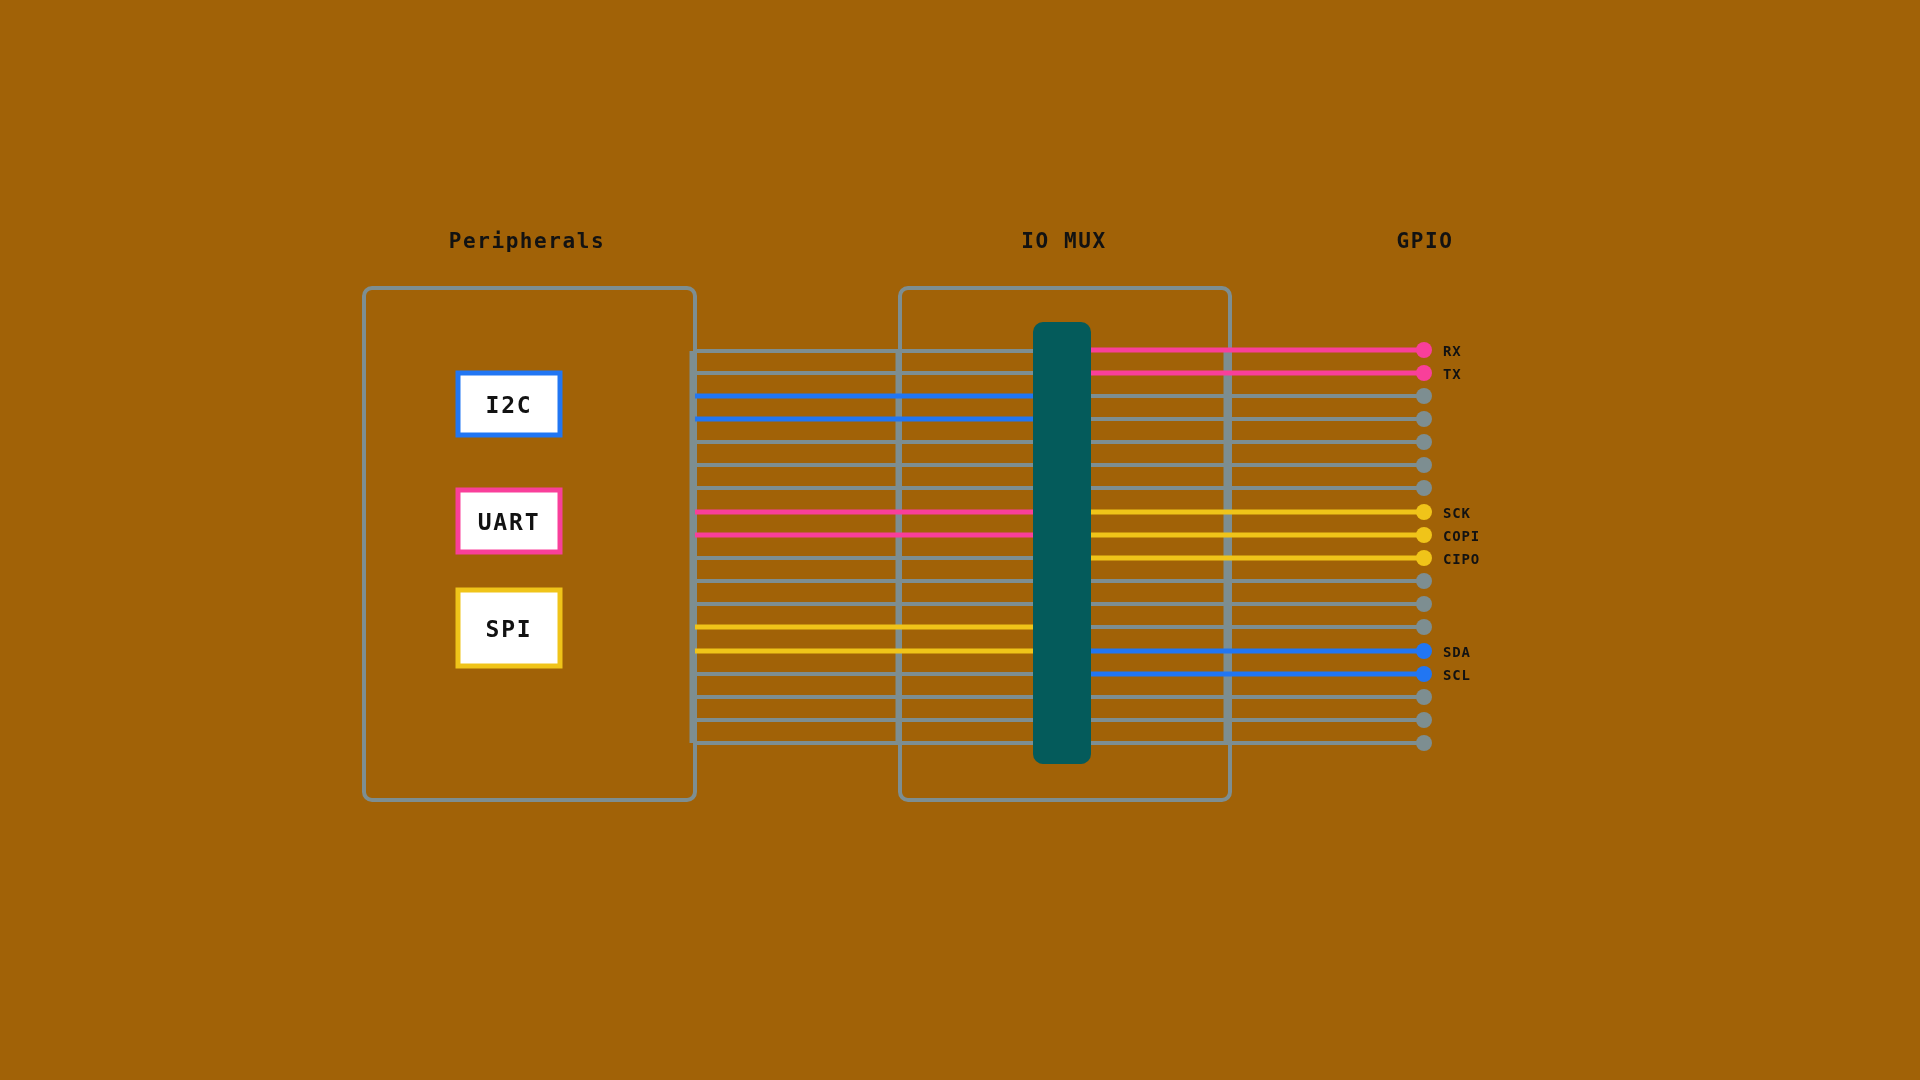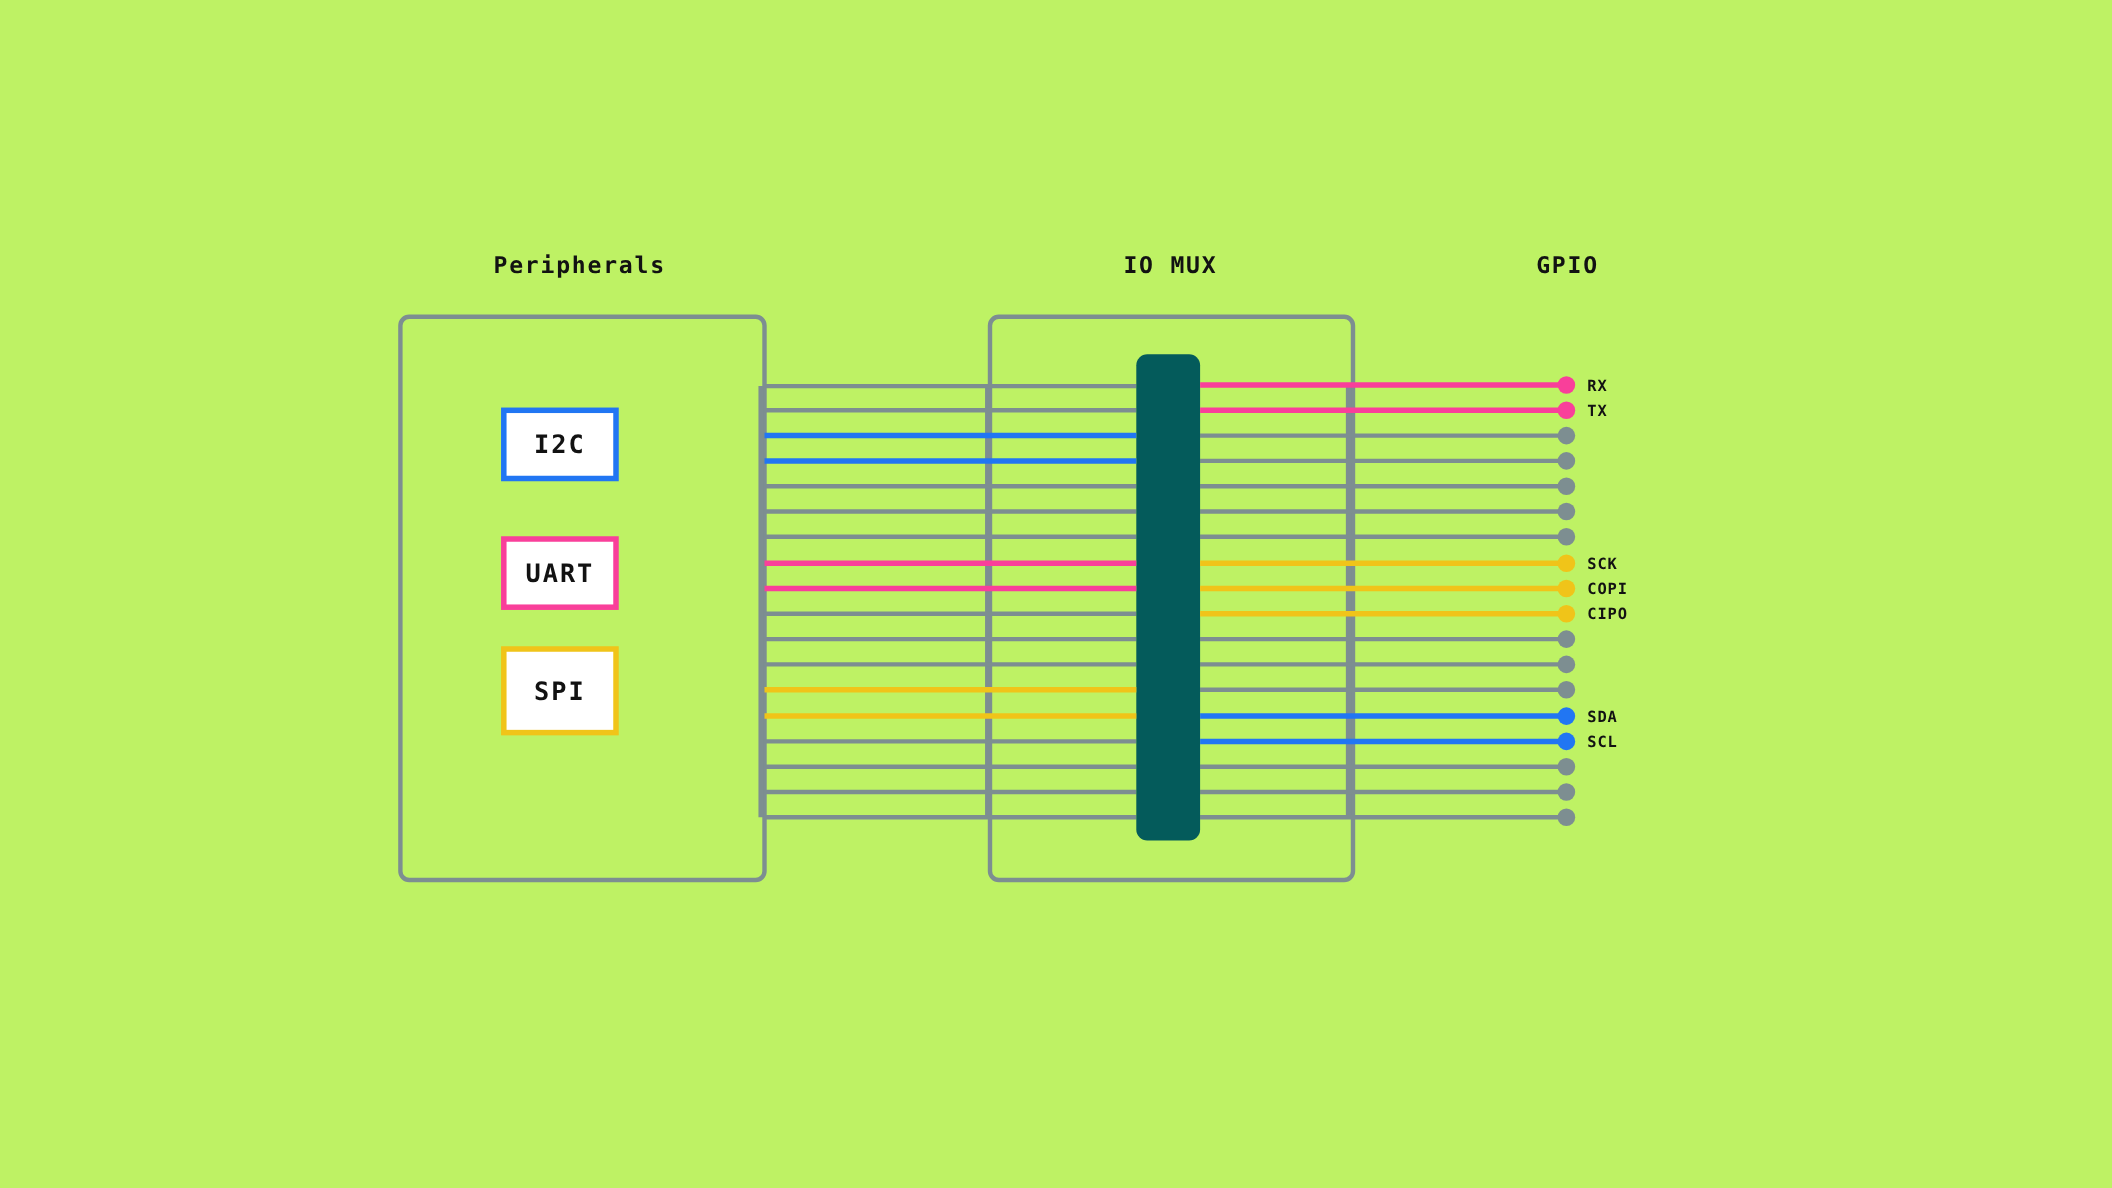--- a/index.html
+++ b/index.html
@@ -8,21 +8,21 @@
     background: #ffffff;
     width: 1920px;
     height: 1080px;
     overflow: hidden;
     font-family: "DejaVu Sans Mono", "Liberation Mono", monospace;
   }
   #stage {
     position: relative;
     width: 1920px;
     height: 1080px;
-    background: #bef264;
+    background: #a16207;
   }
   #diagram {
     position: absolute;
     left: 0;
     top: 0;
   }
   .col-title {
     font-family: "DejaVu Sans Mono", "Liberation Mono", monospace;
     font-size: 21px;
     font-weight: 700;

